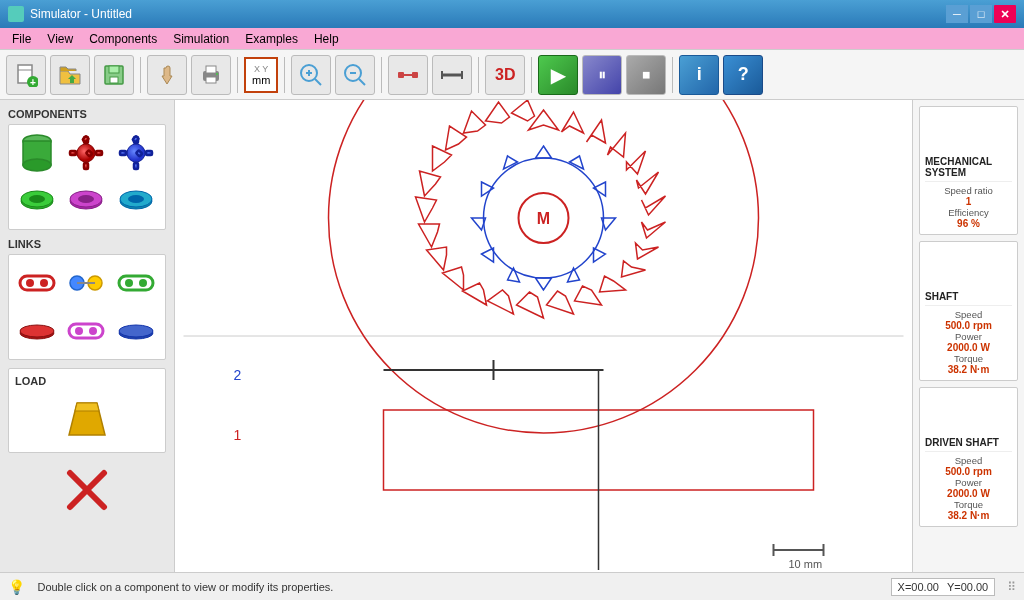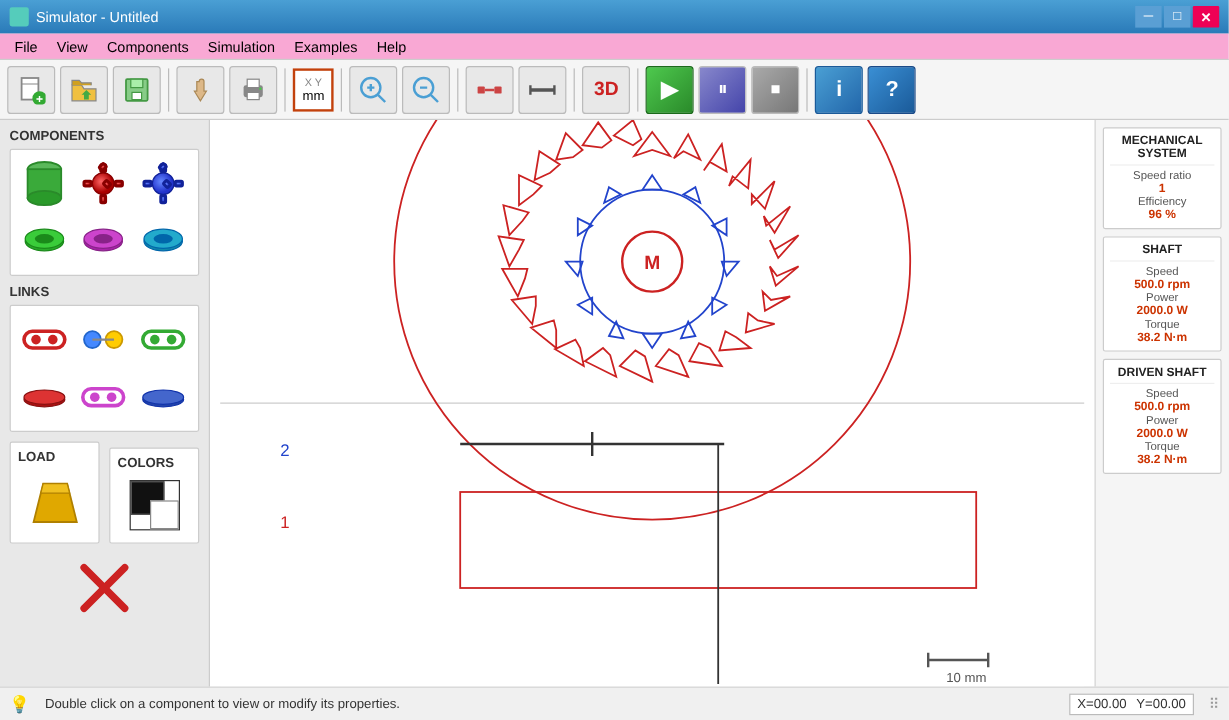--- a/index.html
+++ b/index.html
@@ -216,24 +216,24 @@
     .info-card {
       background: white;
       border: 1px solid #ccc;
       padding: 5px;
       border-radius: 2px;
     }
     .info-card-title {
       font-weight: bold;
       font-size: 10px;
       color: #222;
-      text-align: center;
       border-bottom: 1px solid #eee;
       padding-bottom: 3px;
       margin-bottom: 3px;
+      margin-top: 44px;
     }
     .info-row {
       text-align: center;
       color: #555;
       font-size: 9.5px;
     }
     .info-value {
       text-align: center;
       color: #cc3300;
       font-weight: bold;
@@ -543,29 +543,20 @@
         <div style="display:flex;align-items:center;justify-content:center;padding:4px;">
           <div>
             <svg width="44" height="44" viewBox="0 0 44 44">
               <polygon points="12,8 32,8 40,40 4,40" fill="#e0a800" stroke="#b08000" stroke-width="1.5"></polygon>
               <polygon points="12,8 32,8 34,16 10,16" fill="#f0c020" stroke="#b08000" stroke-width="1"></polygon>
             </svg>
           </div>
         </div>
       </div>
 
-      <div class="colors-section">
-        <div class="panel-section-title">COLORS</div>
-        <div style="display:flex;align-items:center;justify-content:center;padding:4px;">
-          <div class="colors-swatch" style="width:42px;height:42px;position:relative;border:1px solid #333;">
-            <div class="colors-swatch-black" style="width:28px;height:28px;background:#111;position:absolute;top:0;left:0;border:1px solid #555;"></div>
-            <div class="colors-swatch-white" style="width:24px;height:24px;background:white;border:1px solid #888;position:absolute;bottom:0;right:0;"></div>
-          </div>
-        </div>
-      </div>
     </div>
 
     <div class="delete-btn">
       <svg width="50" height="50" viewBox="0 0 50 50">
         <line x1="8" y1="8" x2="42" y2="42" stroke="#cc2222" stroke-width="6" stroke-linecap="round"></line>
         <line x1="42" y1="8" x2="8" y2="42" stroke="#cc2222" stroke-width="6" stroke-linecap="round"></line>
       </svg>
     </div>
 
   </div>

